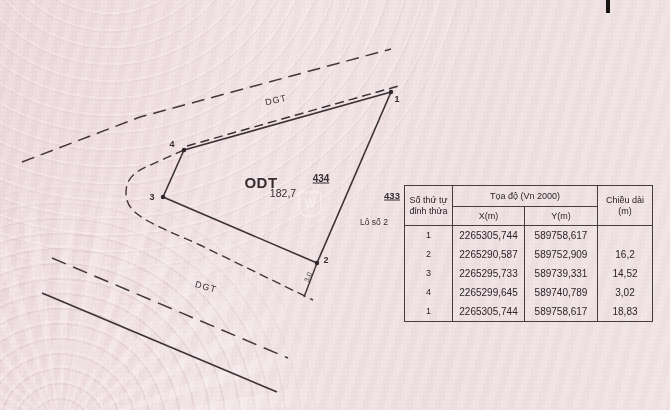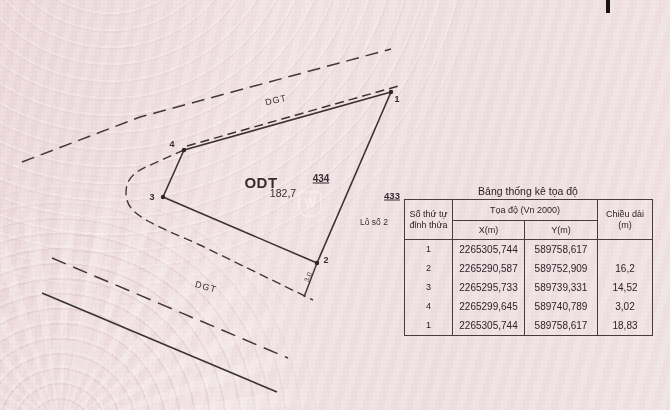--- a/index.html
+++ b/index.html
@@ -119,21 +119,20 @@
   <span class="lbl v-lbl" style="left:397px; top:99px;">1</span>
   <span class="lbl v-lbl" style="left:326px; top:260px;">2</span>
   <span class="lbl v-lbl" style="left:152px; top:197px;">3</span>
   <span class="lbl v-lbl" style="left:172px; top:144px;">4</span>
 
   <div class="watermark">
     <span class="shield">W</span>
   </div>
 
   <div class="tbl-wrap">
-    <div class="tbl-title">Bảng thống kê tọa độ</div>
     <table class="coords">
       <colgroup>
           <col style="width:48px">
           <col style="width:72px">
           <col style="width:73px">
           <col style="width:55px">
         </colgroup>
       <tbody>
           <tr class="hdr1">
         <td rowspan="2">Số thứ tự đỉnh thửa</td>

